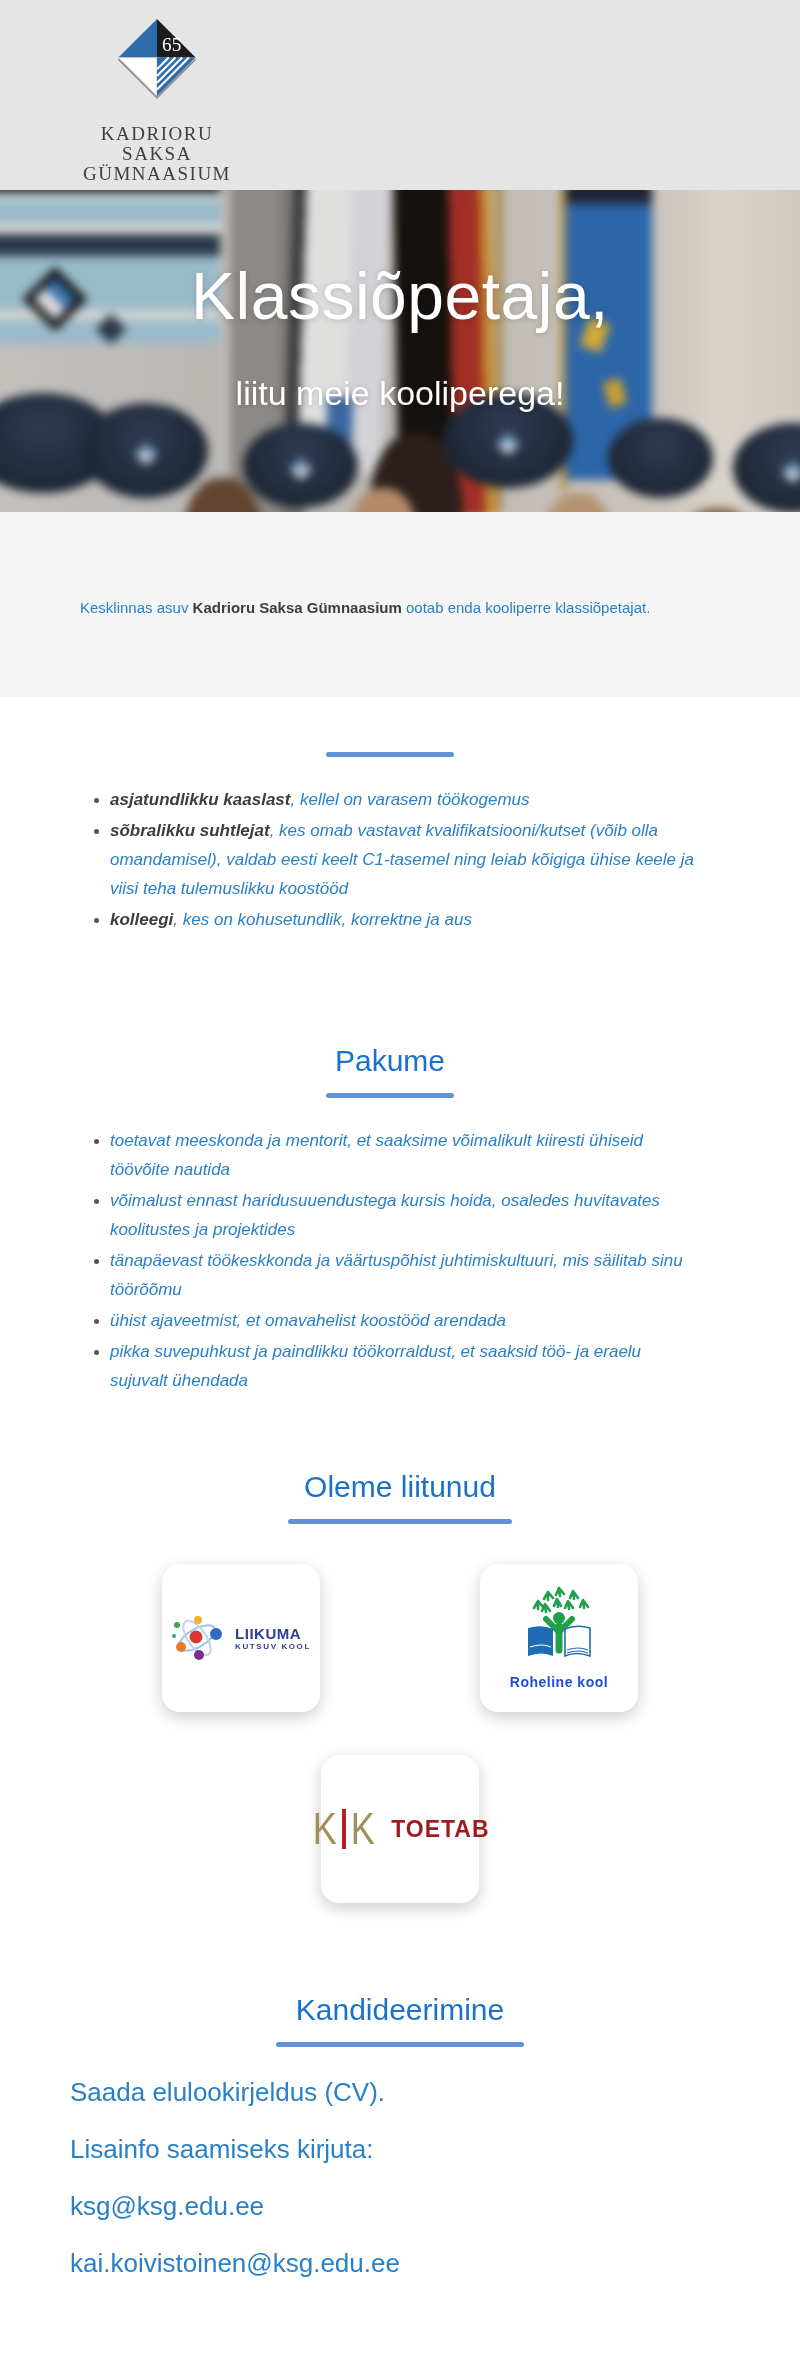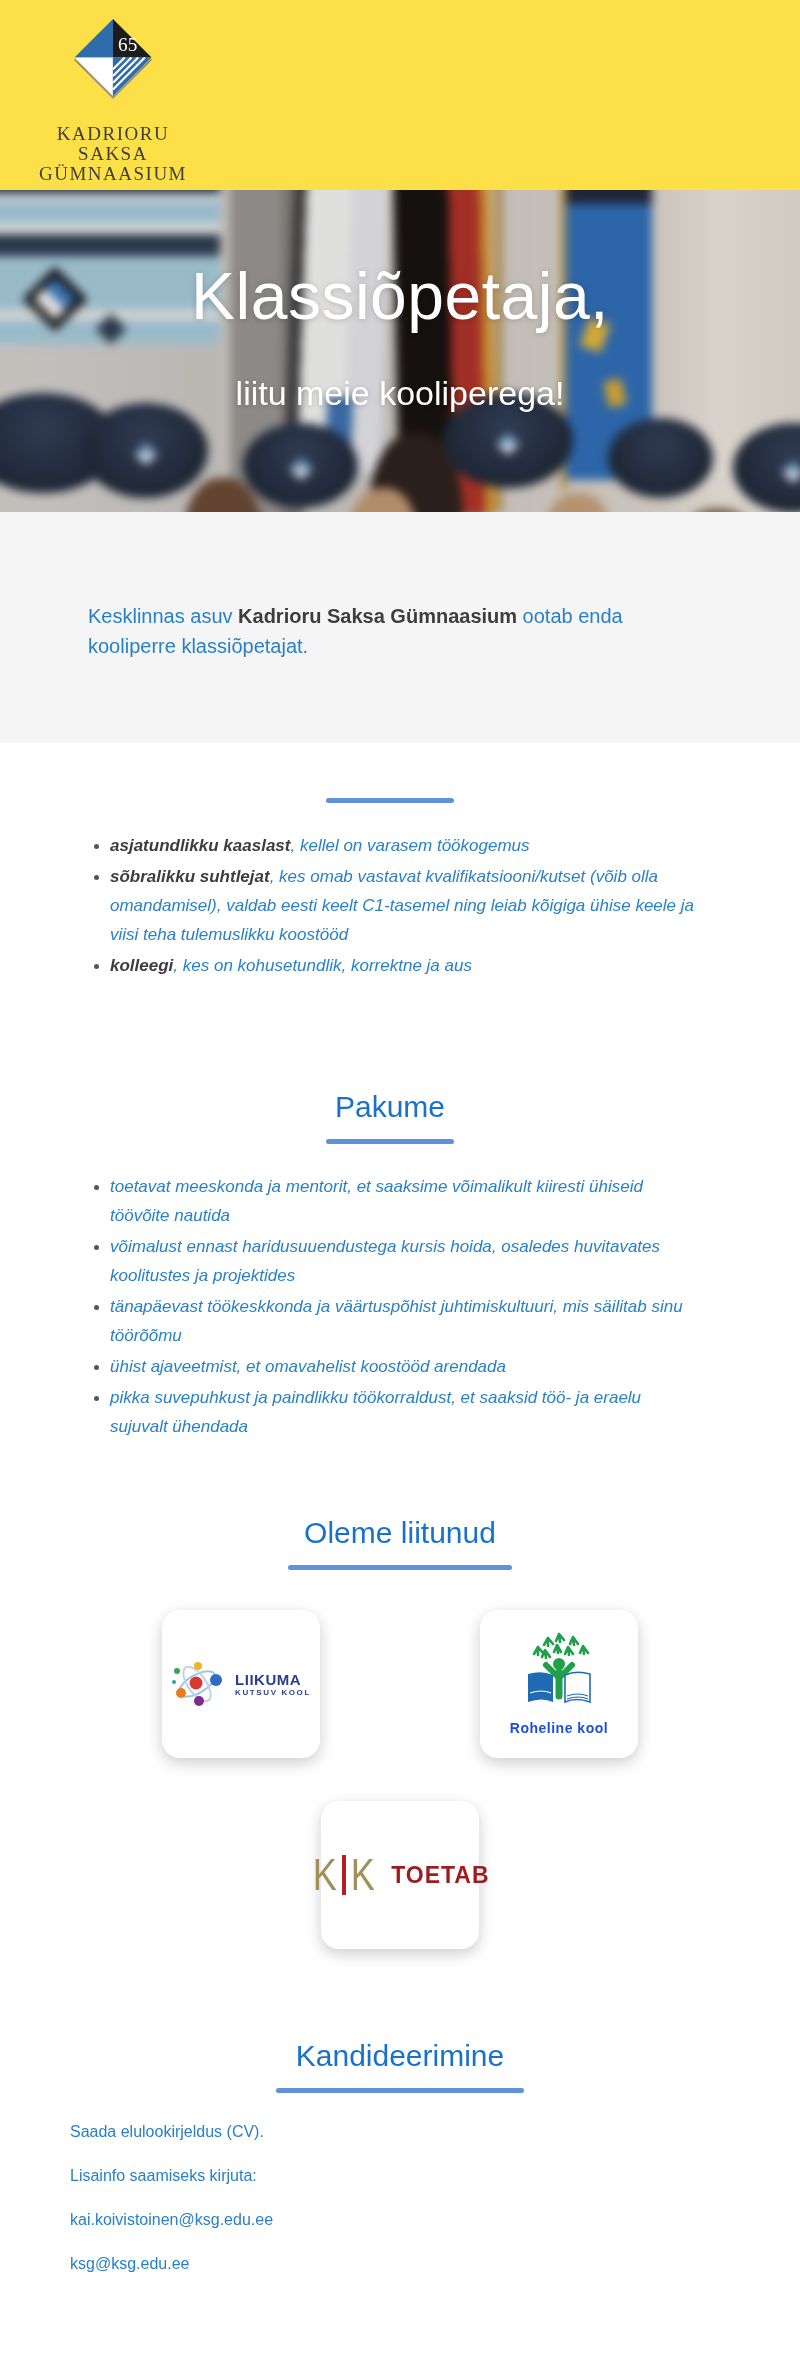--- a/index.html
+++ b/index.html
@@ -1,19 +1,19 @@
 <!DOCTYPE html>
 <html><head>
 <meta charset="utf-8">
 <style>
   html,body{margin:0;padding:0;background:#ffffff;}
   body{width:800px;font-family:"Liberation Sans",sans-serif;-webkit-font-smoothing:antialiased;}
 
   
-  .top-header{height:190px;box-sizing:border-box;padding-top:14px;background:#fde047;}
+  .top-header{height:190px;box-sizing:border-box;padding-top:14px;background:#e5e5e5;padding-left:44px;}
   .logo-block{width:226px;text-align:center;}
   .logo-svg{display:block;margin:0 auto;}
   .school-name{font-family:"Liberation Serif",serif;font-size:19px;letter-spacing:1.5px;
                color:#3f3f3f;line-height:20px;margin-top:6px;}
   .school-year{font-family:"Liberation Serif",serif;font-size:10px;letter-spacing:2px;
                color:#4a4a4a;margin-top:4px;}
 
   
   .hero{position:relative;width:800px;height:322px;overflow:hidden;background:#1d4ed8;}
   .scene{position:absolute;inset:-12px;filter:blur(5px);}
@@ -54,21 +54,21 @@
   .hair2{left:690px;top:330px;width:80px;height:90px;background:#8a6a4a;}
   .c6{left:745px;top:245px;width:120px;height:90px;}
   .hero-overlay{position:absolute;inset:0;background:rgba(15,18,28,0.10);}
   .hero-title{position:absolute;top:68px;left:0;width:100%;text-align:center;color:#fff;
     font-size:66px;font-weight:400;letter-spacing:.5px;text-shadow:0 1px 6px rgba(0,0,0,.18);}
   .hero-sub{position:absolute;top:184px;left:0;width:100%;text-align:center;color:#fff;
     font-size:34px;font-weight:400;text-shadow:0 1px 5px rgba(0,0,0,.18);}
 
   
   .intro{background:#f5f5f5;padding:73px 95px 66px 72px;box-sizing:border-box;}
-  .intro p{margin:16px;font-size:20px;line-height:30px;color:#2980c8;}
+  .intro p{margin:8px;font-size:15px;line-height:30px;color:#2980c8;}
   .intro b{color:#3d3d3d;font-weight:700;}
 
   
   .sec h2{margin:0;text-align:center;font-size:30px;font-weight:500;color:#1872cb;}
   .rule{height:5px;border-radius:3px;background:#5f92d8;margin:15px auto 0;}
   .rule-s{width:128px;}
   .rule-m{width:224px;}
   .rule-l{width:248px;}
   .sec ul{margin:28px 0 0;padding:0 0 0 30px;list-style:disc;}
   .sec{padding:0 100px 0 80px;}
@@ -91,21 +91,21 @@
   .liikuma-text .l2{font-size:8px;font-weight:700;color:#2a3f8f;letter-spacing:1.6px;}
   .roheline-label{margin-top:4px;font-size:14px;font-weight:700;color:#1d4ed8;letter-spacing:.5px;}
   .kik-wrap{display:flex;align-items:center;gap:14px;}
   .kik-letters{display:flex;align-items:center;gap:2px;}
   .kik-k{font-size:44px;line-height:44px;font-weight:400;color:#a2905a;transform:scaleX(.82);}
   .kik-bar{width:4px;height:40px;background:#b01f24;}
   .kik-label{font-size:23px;font-weight:700;color:#9e1b1f;letter-spacing:1px;}
 
   
   .contact{margin:30px 0 0 70px;}
-  .contact .cline{display:block;font-size:16px;color:#2980c8;margin:0 0 26px;text-decoration:none;}
+  .contact .cline{display:block;font-size:26px;color:#2980c8;margin:0 0 26px;text-decoration:none;}
 </style>
 </head>
 <body>
 
 <header class="top-header">
   <div class="logo-block">
     <svg class="logo-svg" width="108" height="104" viewBox="0 0 120 124">
       <path d="M60 6 L14 52 L60 52 Z" fill="#2f6cab"></path>
       <path d="M60 6 L106 52 L60 52 Z" fill="#1c1c1c"></path>
       <path d="M14 52 L60 98 L60 52 Z" fill="#ffffff" stroke="#bbbbbb" stroke-width="1"></path>
@@ -255,16 +255,16 @@
     </div>
   </div>
 </section>
 
 <section class="sec sec-kandideerimine">
   <h2>Kandideerimine</h2>
   <div class="rule rule-l"></div>
   <div class="contact">
     <span class="cline">Saada elulookirjeldus (CV).</span>
     <span class="cline">Lisainfo saamiseks kirjuta:</span>
+    <a class="cline">ksg@ksg.edu.ee</a>
     <a class="cline">kai.koivistoinen@ksg.edu.ee</a>
-    <a class="cline">ksg@ksg.edu.ee</a>
   </div>
 </section>
 
 </body></html>

